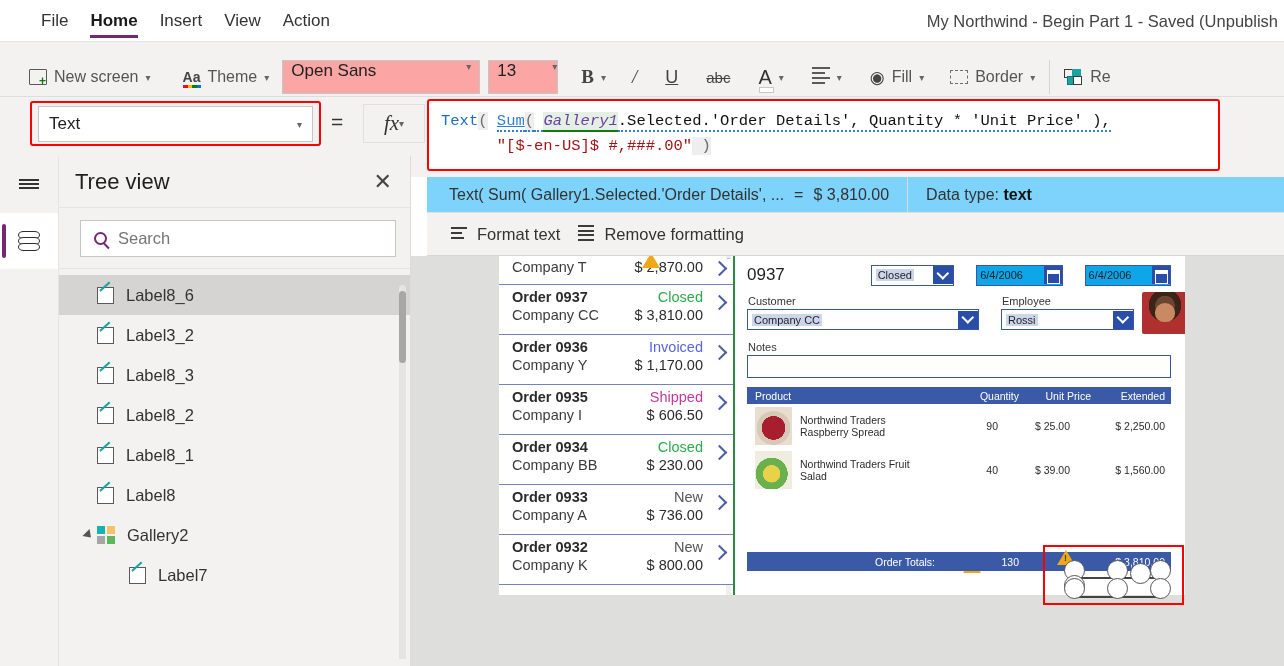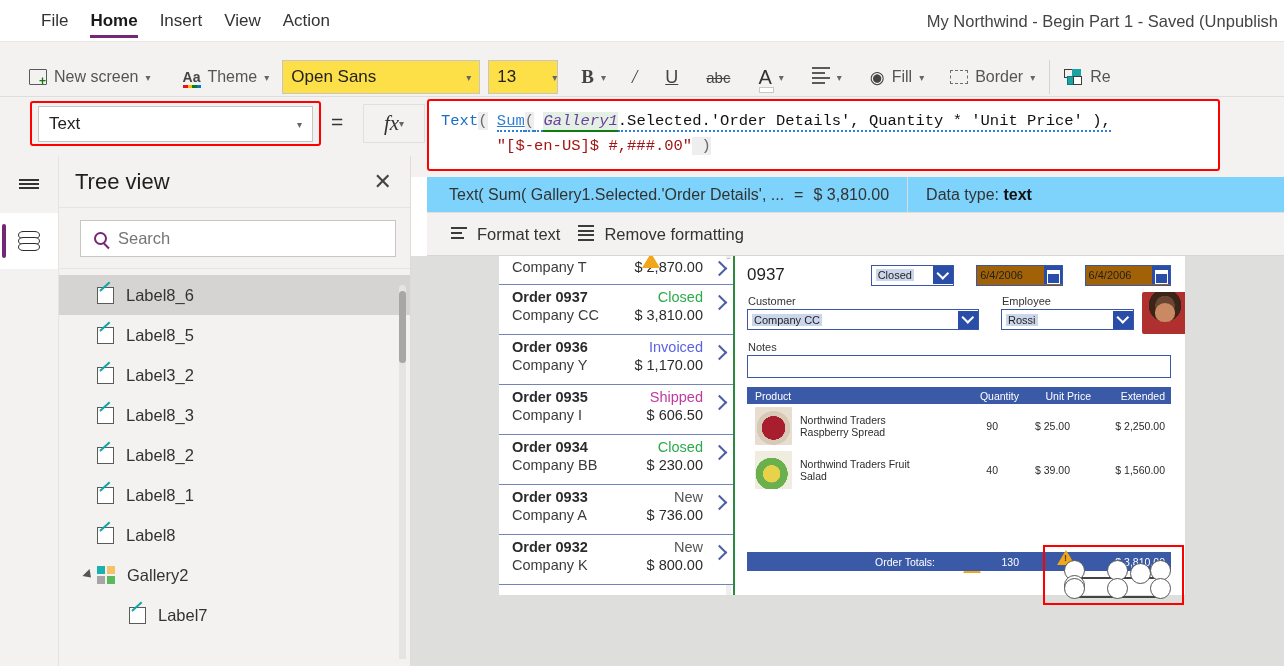--- a/index.html
+++ b/index.html
@@ -53,22 +53,22 @@
   .newscreen-ic::after {
     content: "+"; position: absolute; left: 9px; top: 6px; font-size: 12px;
     color: #107c10; font-weight: bold; line-height: 10px;
   }
   .theme-ic { font-size: 14px; color: #444; font-weight: bold; position: relative; }
   .theme-ic::after {
     content: ""; position: absolute; left: 0; bottom: -3px; width: 18px; height: 3px;
     background: linear-gradient(to right,#e81123 0 25%,#ffb900 25% 50%,#107c10 50% 75%,#0078d4 75% 100%);
   }
   .fontbox, .sizebox {
-    height: 34px; background: #fde047; border: 1px solid #c8c6c4;
-    display: flex; align-items: center; justify-content: space-between;
+    height: 34px; background: #fca5a5; border: 1px solid #c8c6c4;
+    display: flex; align-items: flex-start; justify-content: space-between;
     padding: 0 8px; font-size: 17px; color: #222; cursor: pointer; gap: 36px;
   }
   .fontbox { width: 198px; margin-left: 4px; }
   .sizebox { width: 70px; margin-left: 8px; }
   .ic-b { font-family: "Liberation Serif", serif; font-weight: bold; font-size: 19px; color: #444; }
   .ic-i { font-family: "Liberation Serif", serif; font-style: italic; font-size: 19px; color: #444; }
   .ic-u { font-size: 18px; color: #444; text-decoration: underline; }
   .ic-s { font-size: 15px; color: #444; text-decoration: line-through; }
   .ic-a { font-size: 20px; color: #333; position: relative; }
   .ic-a::after {
@@ -294,21 +294,21 @@
   .dd .val { font-size: 11px; color: #1f1f1f; background: #ccd6ea; padding: 0 2px; }
   .dd .cb {
     width: 20px; height: 18px; background: #2a4da8; display: flex; align-items: center; justify-content: center; flex: none;
   }
   .dd .cb::after {
     content: ""; width: 7px; height: 7px; border-bottom: 2px solid #fff; border-right: 2px solid #fff;
     transform: rotate(45deg) translate(-2px,-1px);
   }
   .dd-status { width: 85px; }
   .dt-date {
-    width: 88px; height: 21px; border: 1.5px solid #3a56a8; background: #a16207;
+    width: 88px; height: 21px; border: 1.5px solid #3a56a8; background: #0ea5e9;
     display: flex; align-items: center; justify-content: space-between; padding-left: 3px;
   }
   .dt-date .dv { font-size: 11px; color: #1f1f1f; }
   .dt-date .cal {
     width: 18px; height: 18px; background: #2a4da8; position: relative; flex: none;
   }
   .dt-date .cal::after {
     content: ""; position: absolute; left: 3px; top: 4px; width: 11px; height: 9px;
     border: 1.5px solid #fff; border-top-width: 4px;
   }
@@ -545,24 +545,20 @@
     <div class="tree-list">
       <div class="tree-scrolltrack"></div>
       <div class="tree-scrollbar"></div>
 
       <div class="tree-row selected">
         <span class="lbl-ic"></span>
         <span>Label8_6</span>
       </div>
       <div class="tree-row">
         <span class="lbl-ic"></span>
-        <span>Label8_5</span>
-      </div>
-      <div class="tree-row">
-        <span class="lbl-ic"></span>
         <span>Label3_2</span>
       </div>
       <div class="tree-row">
         <span class="lbl-ic"></span>
         <span>Label8_3</span>
       </div>
       <div class="tree-row">
         <span class="lbl-ic"></span>
         <span>Label8_2</span>
       </div>

